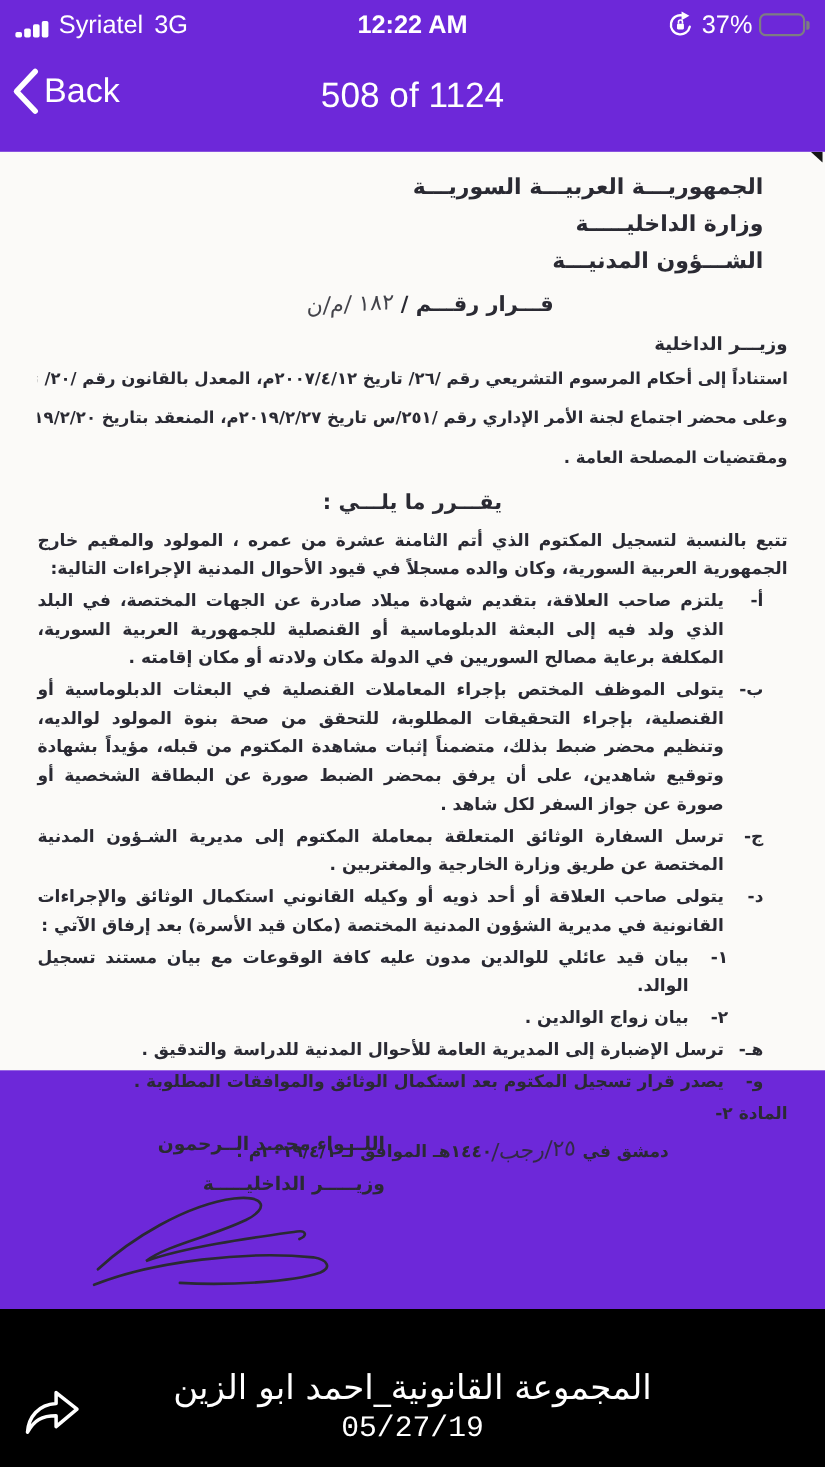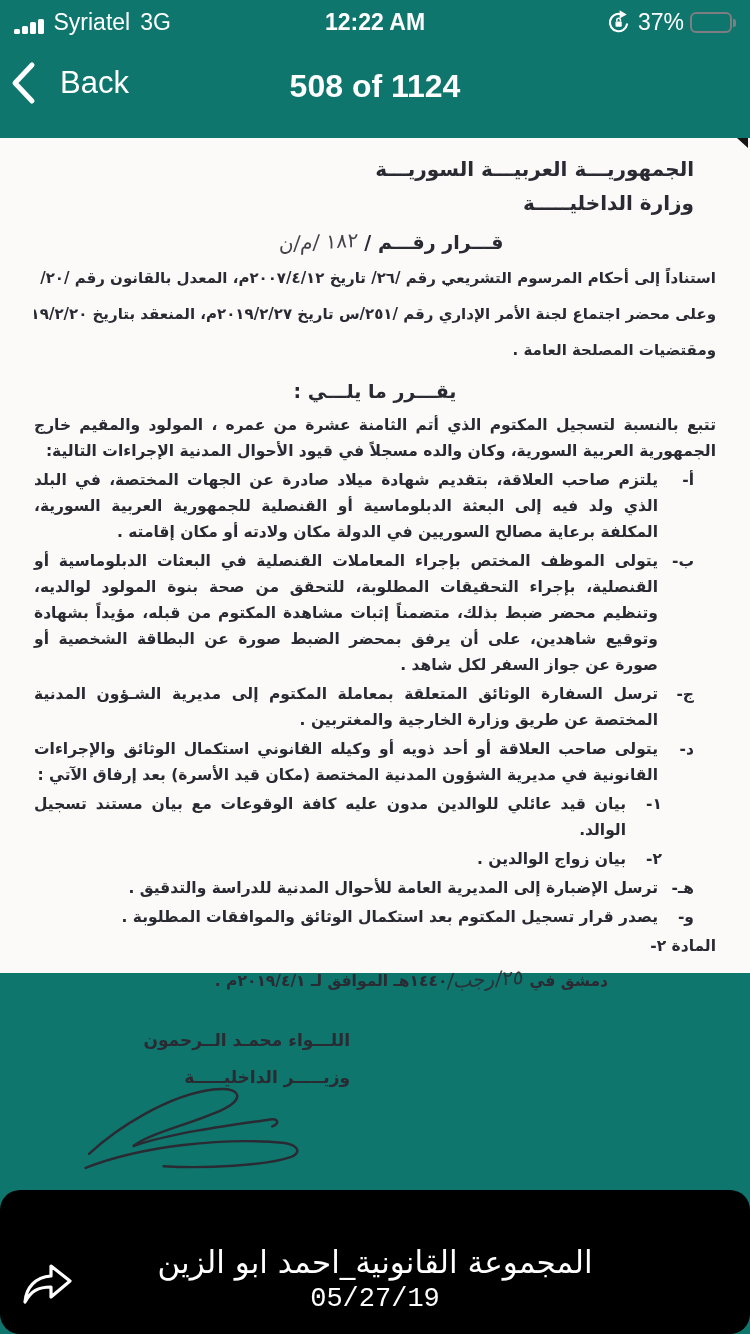--- a/index.html
+++ b/index.html
@@ -1,16 +1,16 @@
 <!DOCTYPE html>
 <html><head>
 <meta charset="utf-8">
 <style>
   html,body{margin:0;padding:0;background:#000;}
-  .phone{position:relative;width:750px;height:1334px;background:#0f766e;overflow:hidden;
+  .phone{position:relative;width:750px;height:1334px;background:#6d28d9;overflow:hidden;
          font-family:"DejaVu Sans",sans-serif;-webkit-font-smoothing:antialiased;}
 
   
   .status-bar{position:absolute;top:0;left:0;right:0;height:44px;display:flex;
               align-items:center;color:#fff;padding:0 14px;box-sizing:border-box;}
   .sb-left{display:flex;align-items:flex-end;gap:10px;font-size:23px;
            font-family:"Liberation Sans","DejaVu Sans",sans-serif;}
   .signal{display:flex;align-items:flex-end;gap:2.5px;height:17px;padding-bottom:2px;}
   .signal i{display:block;width:5.5px;background:#fff;border-radius:1.6px;}
   .signal i:nth-child(1){height:5px}.signal i:nth-child(2){height:8px}
@@ -21,22 +21,22 @@
             font-family:"Liberation Sans","DejaVu Sans",sans-serif;}
   .battery{position:relative;width:42px;height:21px;border:2px solid #7d7d82;border-radius:6px;
            padding:2px;box-sizing:border-box;margin-right:4px;}
   .battery .fill{height:100%;background:#fff;border-radius:2.5px;width:37%;}
   .battery:after{content:"";position:absolute;right:-6px;top:5.5px;width:3px;height:8px;
                  background:#7d7d82;border-radius:0 2px 2px 0;}
 
   
   .nav-bar{position:absolute;top:44px;left:0;right:0;height:94px;color:#fff;}
   .nav-title{position:absolute;left:0;right:0;top:24px;text-align:center;font-size:32px;
-             font-weight:bold;font-family:"Liberation Sans","DejaVu Sans",sans-serif;pointer-events:none;}
-  .back-button{position:absolute;left:10px;top:16px;display:flex;align-items:center;gap:24px;
+             font-weight:normal;font-family:"Liberation Sans","DejaVu Sans",sans-serif;pointer-events:none;}
+  .back-button{position:absolute;left:10px;top:16px;display:flex;align-items:center;gap:4px;
                font-size:31px;font-family:"Liberation Sans","DejaVu Sans",sans-serif;cursor:pointer;}
 
   
   .photo-area{position:absolute;top:138px;left:0;width:750px;height:835px;background:#fbfaf8;}
   .page{position:relative;width:100%;height:100%;box-sizing:border-box;padding:14px 34px 0 34px;
         direction:rtl;color:#2a2a33;font-weight:bold;}
   .corner-mark{position:absolute;top:0;right:2px;width:11px;height:10px;background:#151515;
                clip-path:polygon(100% 0,0 0,100% 100%);}
   .doc-header{text-align:right;padding-right:22px;font-size:20px;line-height:34px;}
   .decision-line{width:fit-content;margin:10px auto 6px auto;transform:translateX(16px);
@@ -53,21 +53,21 @@
   .i1{padding-left:0;padding-right:22px;}
   .i1 .marker{min-width:30px;}
   .i2{padding-right:54px;}
   .i2 .marker{min-width:30px;}
   .date-line{margin-top:6px;padding-right:108px;font-size:15.5px;line-height:28px;}
   .sig-block{position:absolute;top:884px;left:44px;width:306px;text-align:right;
              padding-left:6px;box-sizing:border-box;font-size:17px;line-height:37px;}
   .sig-scribble{display:block;margin:-24px 26px 0 0;transform:rotate(-2deg);}
 
   
-  .caption-bar{position:absolute;left:0;right:0;bottom:0;height:144px;background:#000;color:#fff;border-radius:20px;}
+  .caption-bar{position:absolute;left:0;right:0;bottom:0;height:144px;background:#000;color:#fff;}
   .caption-text{position:absolute;left:0;right:0;top:52px;text-align:center;direction:rtl;}
   .caption-title{font-size:31px;font-weight:500;line-height:40px;}
   .caption-date{font-size:27px;line-height:34px;direction:ltr;
                 font-family:Liberation Mono, monospace;}
   .share-button{position:absolute;left:20px;top:62px;width:58px;height:58px;cursor:pointer;}
 </style>
 </head>
 <body>
 
 <div class="phone">
@@ -106,27 +106,29 @@
     </div>
   </div>
 
   <div class="photo-area">
     <div class="page">
       <span class="corner-mark"></span>
 
       <div class="doc-header">
         <div>الجمهوريـــة العربيـــة السوريـــة</div>
         <div>وزارة الداخليـــــة</div>
+        <div>الشـــؤون المدنيـــة</div>
       </div>
 
       <div class="decision-line">
         <span>قـــرار رقـــم /</span>
         <span class="hand">١٨٢ /م/ن</span>
       </div>
 
+      <div class="minister">وزيـــر الداخلية</div>
 
       <div class="pre">استناداً إلى أحكام المرسوم التشريعي رقم /٢٦/ تاريخ ٢٠٠٧/٤/١٢م، المعدل بالقانون رقم /٢٠/ تاريخ ٢٠١١/١١/٢٣م .</div>
       <div class="pre">وعلى محضر اجتماع لجنة الأمر الإداري رقم /٢٥١/س تاريخ ٢٠١٩/٢/٢٧م، المنعقد بتاريخ ٢٠١٩/٢/٢٠م .</div>
       <div class="pre">ومقتضيات المصلحة العامة .</div>
 
       <div class="decide">يقـــرر ما يلـــي :</div>
 
       <div class="row i0">
         <span class="btext">تتبع بالنسبة لتسجيل المكتوم الذي أتم الثامنة عشرة من عمره ، المولود والمقيم خارج الجمهورية العربية السورية، وكان والده مسجلاً في قيود الأحوال المدنية الإجراءات التالية:</span>
       </div>

